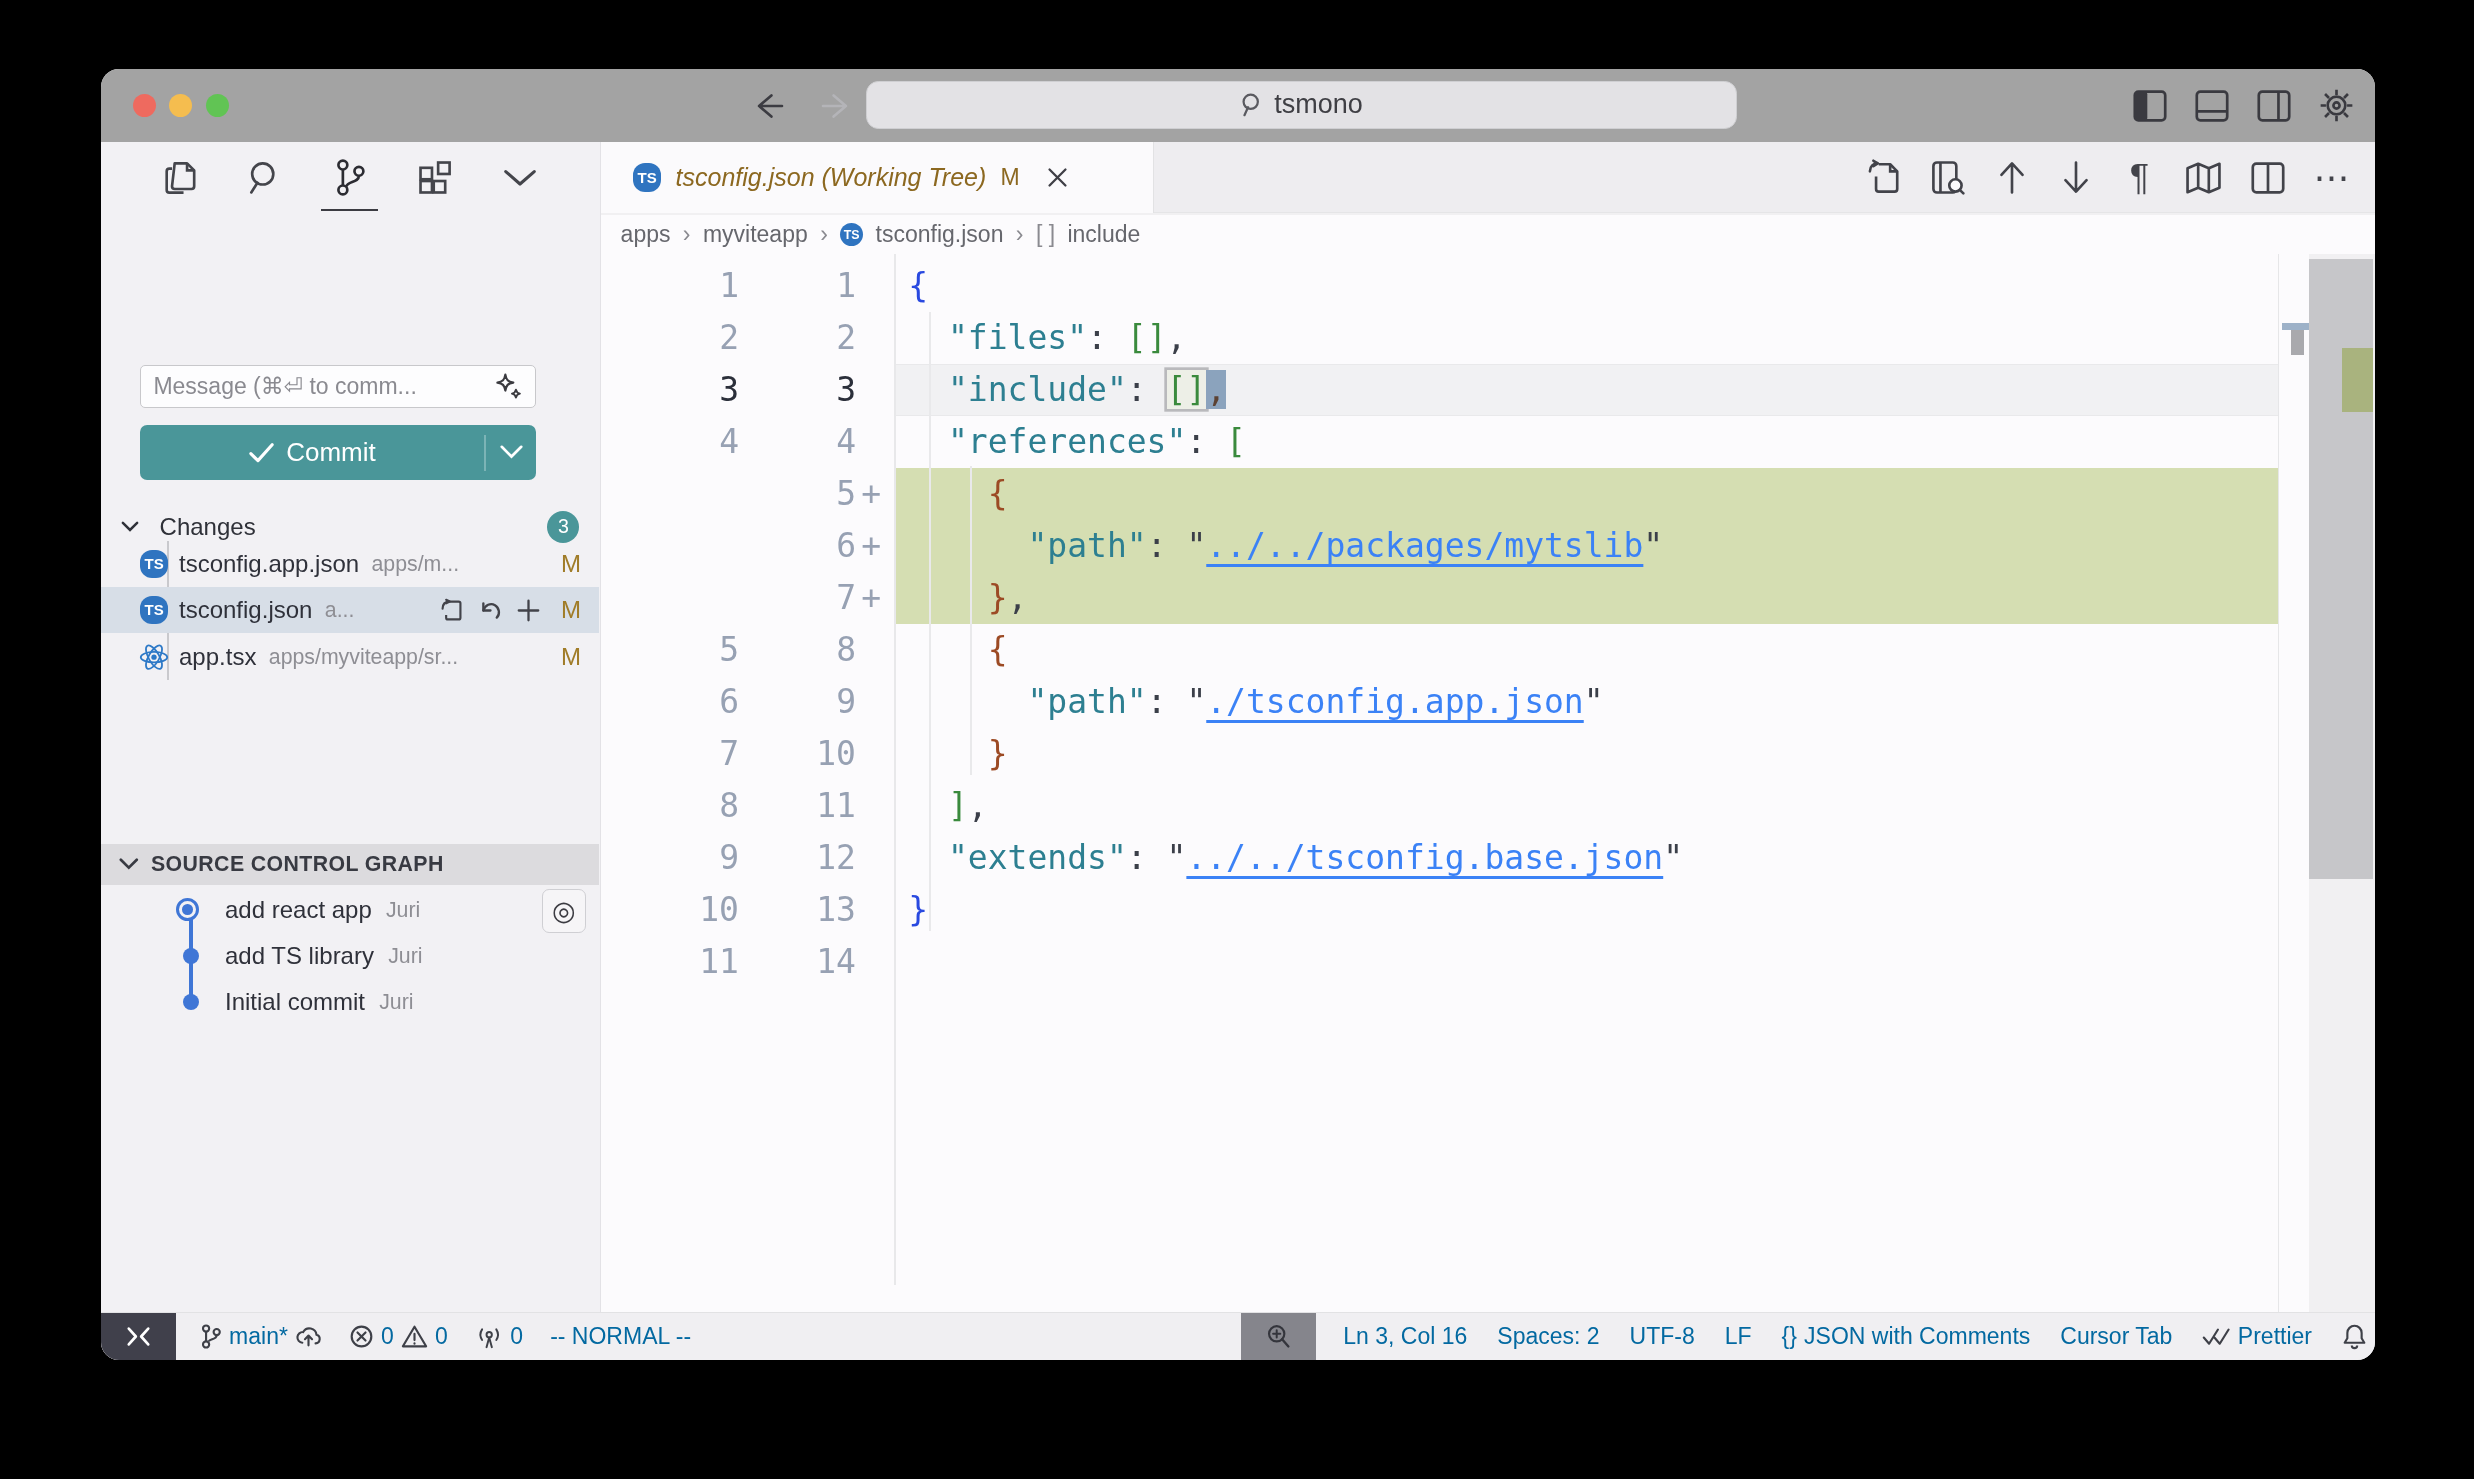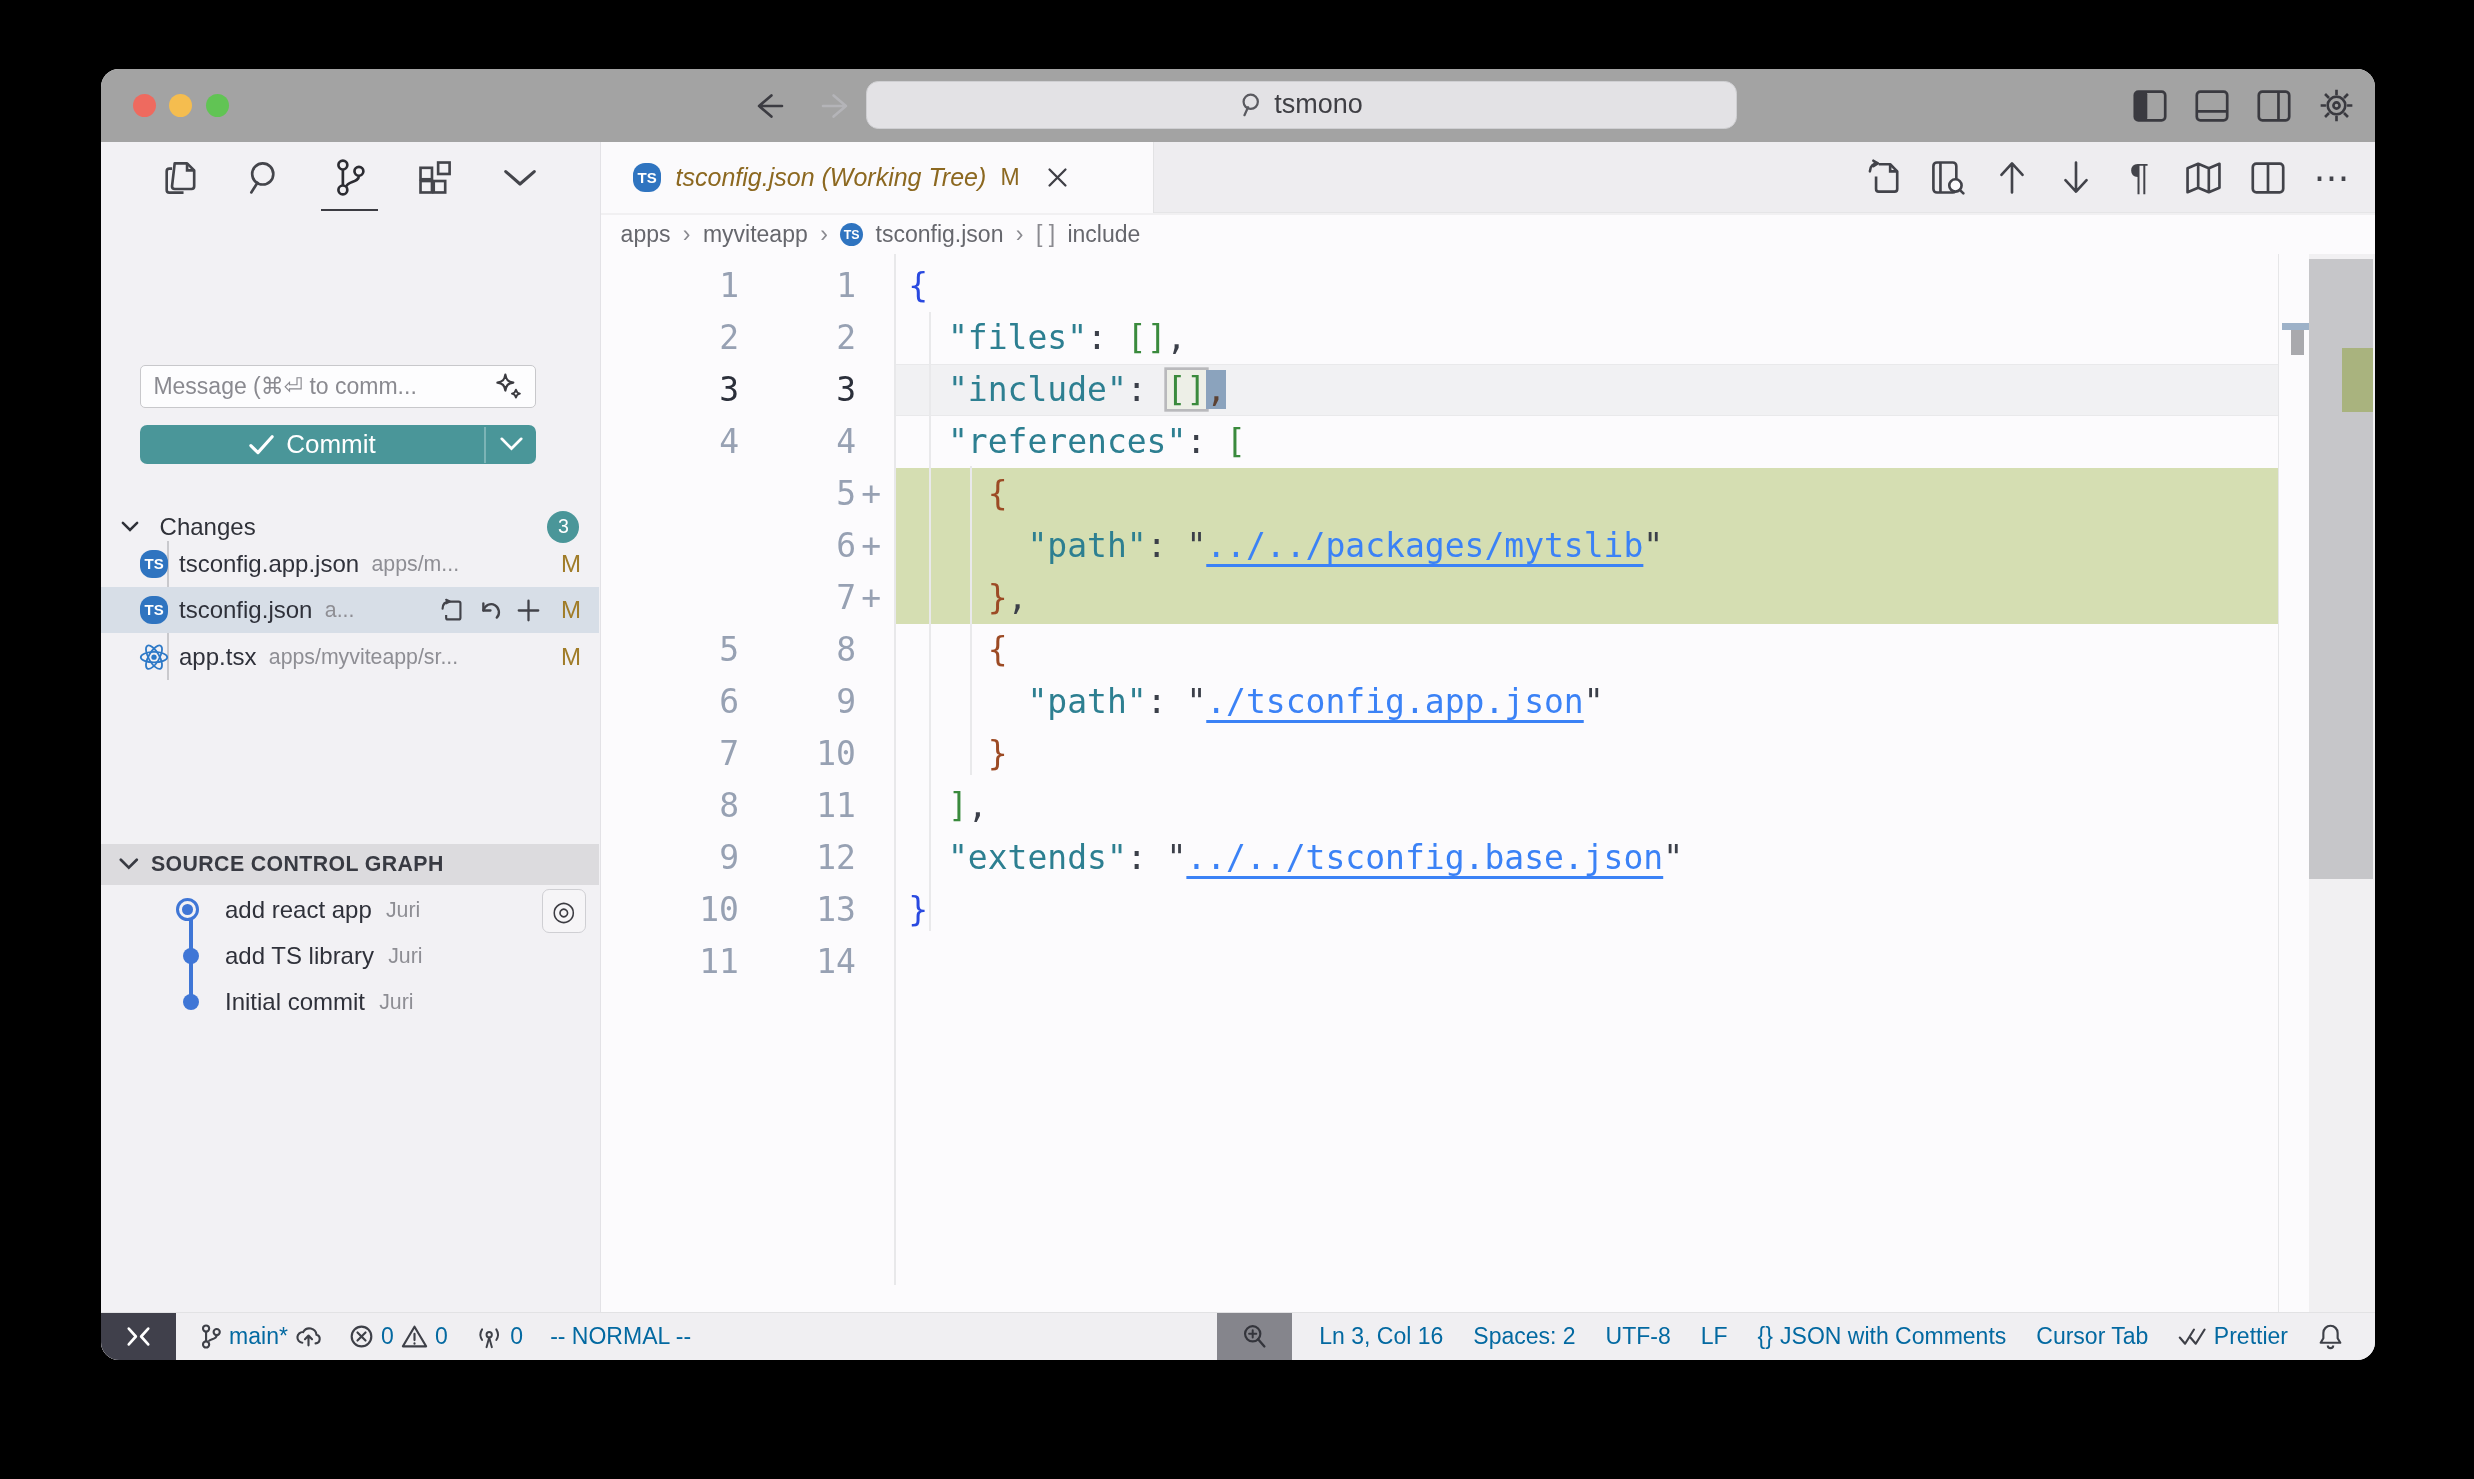--- a/index.html
+++ b/index.html
@@ -16,21 +16,21 @@
   .icon-btn { width:41px; height:41px; display:flex; align-items:center; justify-content:center; }
 
   
   .sidebar { position:absolute; left:0; top:73px; width:500px; height:1170px; background:#f2f1f4; border-right:1.8px solid #e3e2e6; }
   .activitybar { position:absolute; left:0; top:0; width:498px; height:71px; display:flex; align-items:center; justify-content:space-around; padding:0 36px; }
   .act { position:relative; width:57px; height:71px; display:flex; align-items:center; justify-content:center; }
   .act.sel::after { content:""; position:absolute; left:0; right:0; bottom:1.8px; height:2.7px; background:#3c3c42; }
   .sec-hdr { position:absolute; left:0; width:498px; height:41px; background:#dcdbde; display:flex; align-items:center; gap:12.4px; padding-left:18px; font-size:21.3px; font-weight:bold; color:#383a42; letter-spacing:0.4px; }
   .msgbox { position:absolute; left:39px; top:202px; width:396px; height:43px; background:#fdfdfe; border:1.8px solid #c8c8cb; border-radius:5px; display:flex; align-items:center; padding:0 12.4px; font-size:23px; color:#8a8a90;margin-top:21px; }
   .msgbox .ph { flex:1; white-space:nowrap; overflow:hidden; }
-  .commitbtn { position:absolute; left:39px; top:283px; width:396px; height:39px; background:#4a9699; border-radius:7.1px; color:#fff; font-size:26px; display:flex; align-items:center; }
+  .commitbtn { position:absolute; left:39px; top:283px; width:396px; height:55px; background:#4a9699; border-radius:7.1px; color:#fff; font-size:26px; display:flex; align-items:center; }
   .commitbtn .main { flex:1; display:flex; align-items:center; justify-content:center; gap:10.7px; }
   .commitbtn .sep { width:1.8px; height:36px; background:#7cb4b6; }
   .commitbtn .dd { width:50px; display:flex; align-items:center; justify-content:center; }
   .changes-hdr { position:absolute; left:0; top:365px; width:498px; height:39px; display:flex; align-items:center; gap:21px; padding-left:19.6px; font-size:24px; color:#2f3138; }
   .badge { position:absolute; right:19.6px; width:32px; height:32px; border-radius:50%; background:#4a9699; color:#fff; font-size:19.6px; display:flex; align-items:center; justify-content:center; }
   .filerow { position:absolute; left:0; width:498px; height:46px; display:flex; align-items:center; padding-left:78px; font-size:24px; color:#2f313a; }
   .filerow.sel { background:#d7dee7; }
   .filerow .desc { font-size:21.3px; color:#8e8e94; margin-left:12.4px; white-space:nowrap; }
   .filerow .m { position:absolute; right:18px; color:#a07c28; font-size:24px; }
   .filerow .acts { position:absolute; right:59px; display:flex; gap:14.2px; align-items:center; }
@@ -78,21 +78,21 @@
   .scrollbar { position:absolute; left:2208px; top:190px; width:64px; height:620px; background:#c6c6c9; }
   .sb-added { position:absolute; left:33px; top:89px; width:31px; height:64px; background:#a9b37e; }
   .t-bar { position:absolute; left:2.7px; top:69px; width:30px; height:7.1px; background:#9db1c8; }
   .t-stem { position:absolute; left:12.4px; top:76px; width:12.4px; height:25px; background:#a9a9ad; }
 
   
   .statusbar { position:absolute; left:0; top:1243px; width:2274px; height:48px; background:#f0eff2; border-top:1.8px solid #e2e2e4; display:flex; align-items:center; font-size:23px; color:#0369a1; }
   .remote { width:75px; height:48px; background:#40404b; display:flex; align-items:center; justify-content:center; flex:none; }
   .sb-item { display:flex; align-items:center; gap:7.1px; white-space:nowrap; }
   .sb-left { display:flex; align-items:center; gap:27px; padding-left:23px; }
-  .sb-right { display:flex; align-items:center; gap:30px; padding-right:32px; margin-left:27px; }
+  .sb-right { display:flex; align-items:center; gap:30px; padding-right:8px; margin-left:27px; }
   .zoombox { width:75px; height:48px; background:#85858c; display:flex; align-items:center; justify-content:center; margin-left:auto; flex:none; }
   svg { display:block; }
 </style>
 </head>
 <body>
 
 <div class="window">
 
   <div class="titlebar">
     <div class="traffic">

